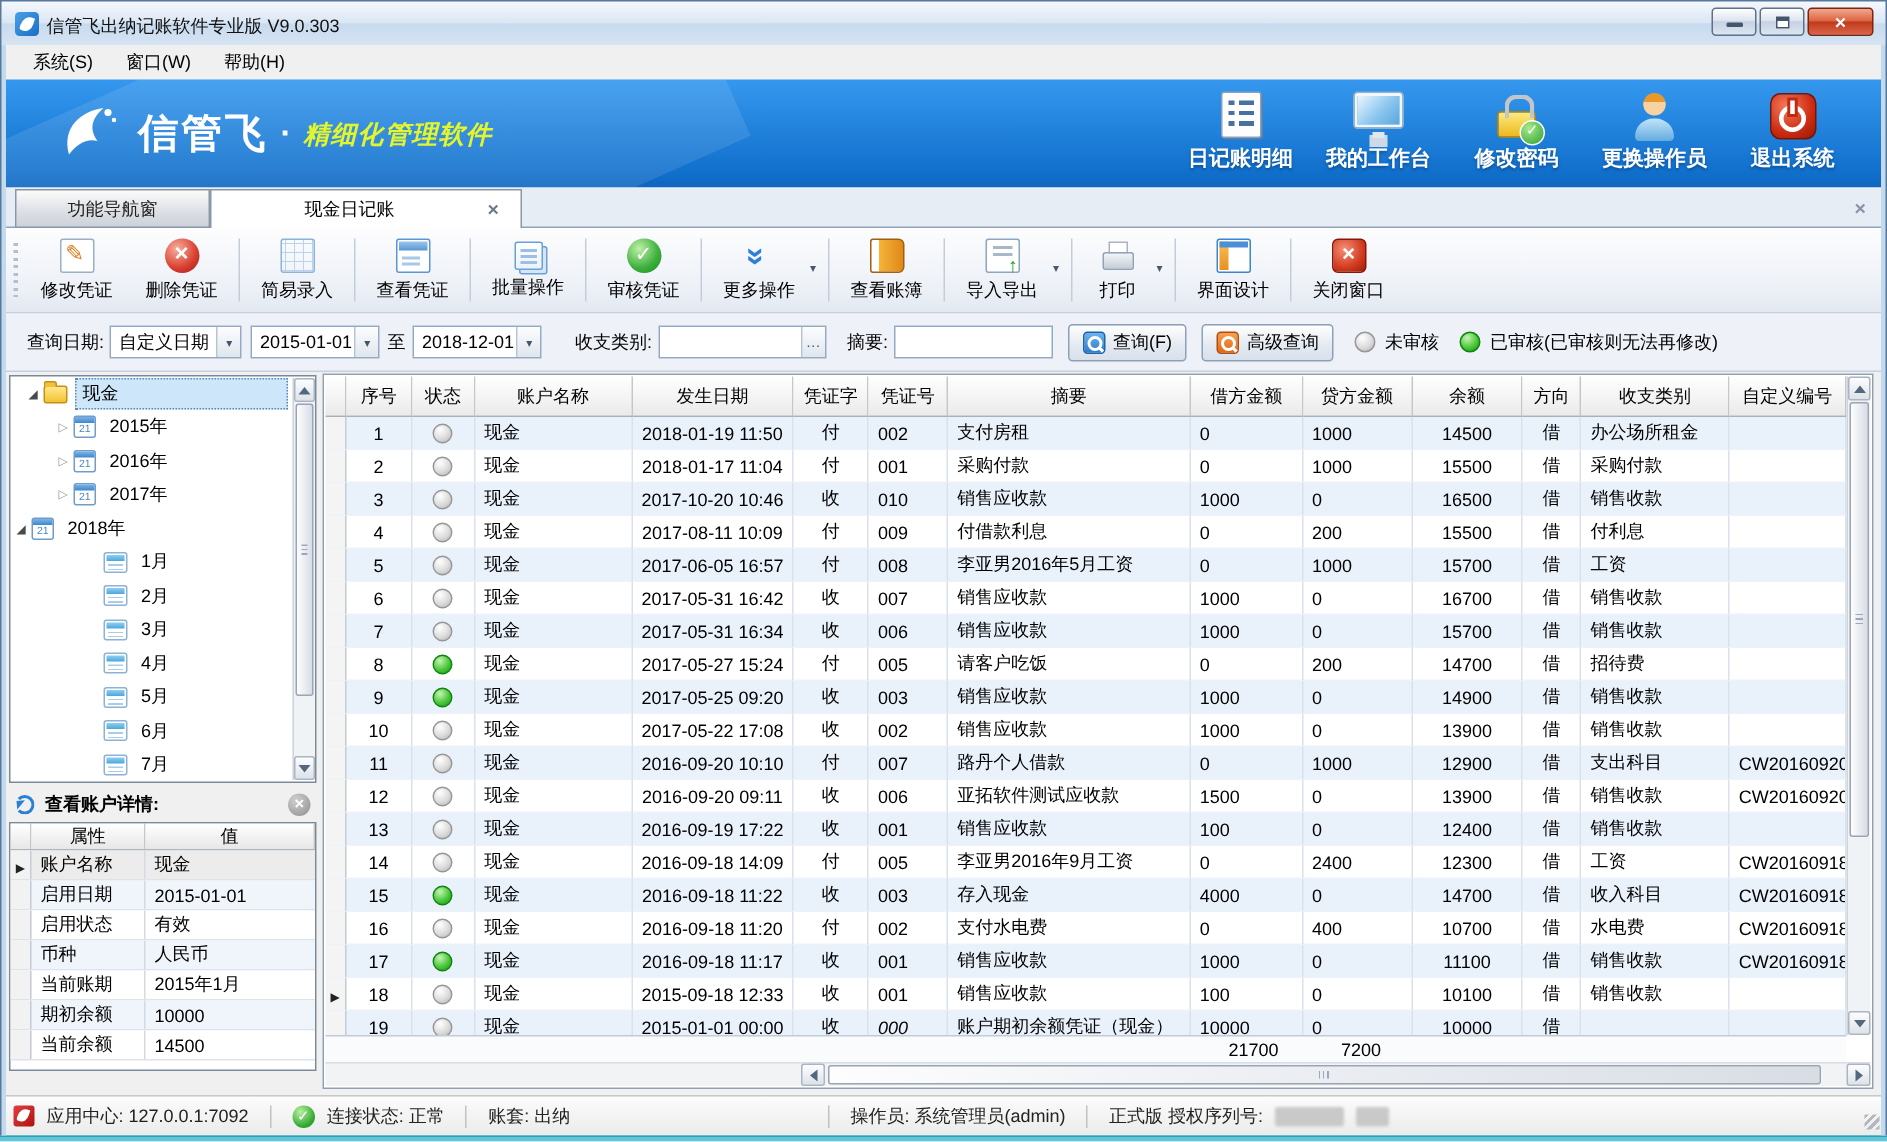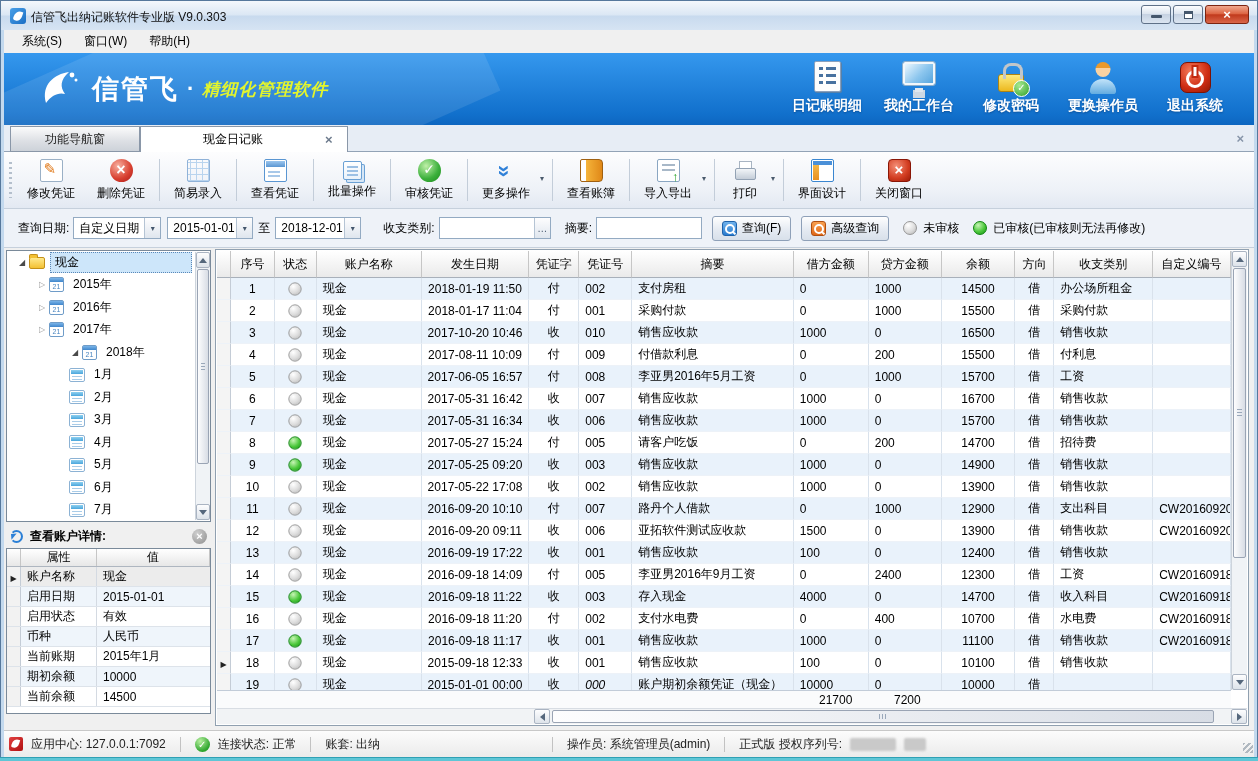--- a/index.html
+++ b/index.html
@@ -444,21 +444,21 @@
       <div class="trow" style="padding-left: 28px;">
         <span class="tarrow collapsed"></span>
         <span class="nicon ic-calendar"></span>
         <span class="ntext">2016年</span>
       </div>
       <div class="trow" style="padding-left: 28px;">
         <span class="tarrow collapsed"></span>
         <span class="nicon ic-calendar"></span>
         <span class="ntext">2017年</span>
       </div>
-      <div class="trow" style="padding-left: 28px; margin-left: 33px;">
+      <div class="trow" style="">
         <span class="tarrow expanded"></span>
         <span class="nicon ic-calendar"></span>
         <span class="ntext">2018年</span>
       </div>
       <div class="trow" style="padding-left: 48px;">
         <span class="tarrow none"></span>
         <span class="nicon ic-sheet"></span>
         <span class="ntext">1月</span>
       </div>
       <div class="trow" style="padding-left: 48px;">

